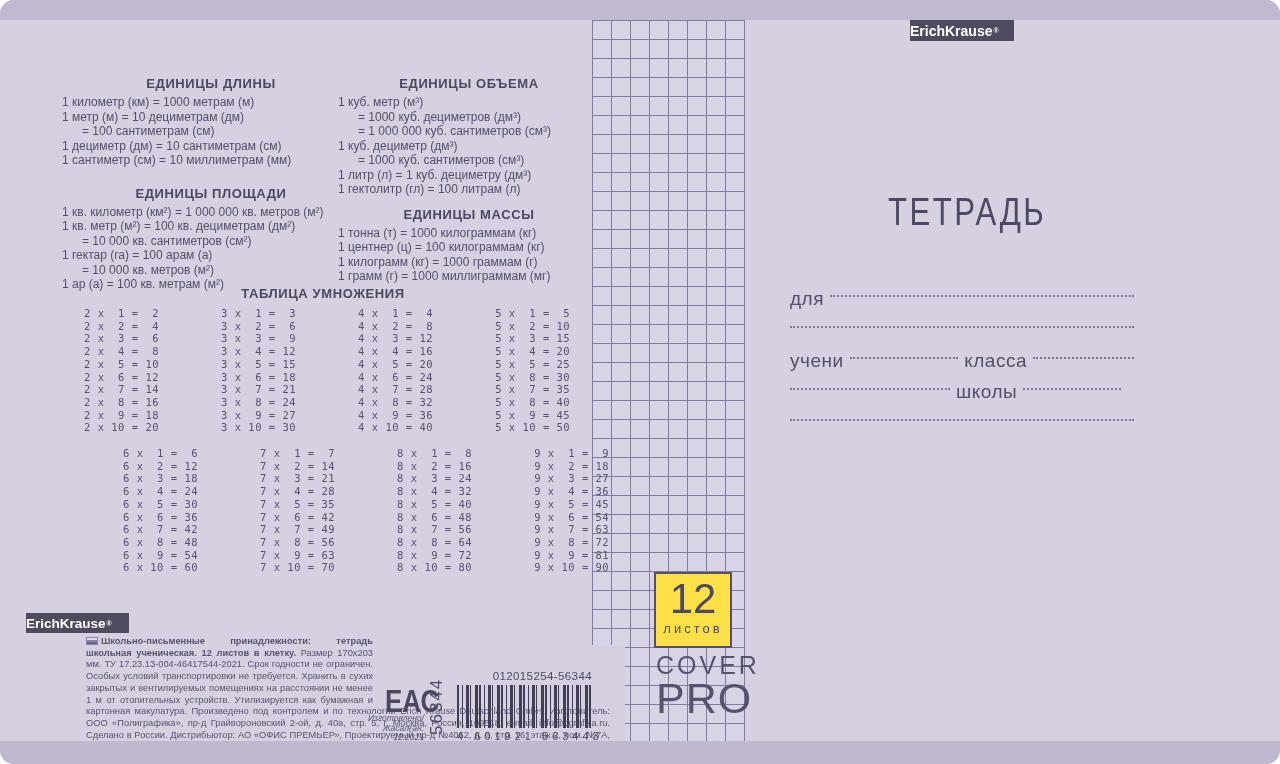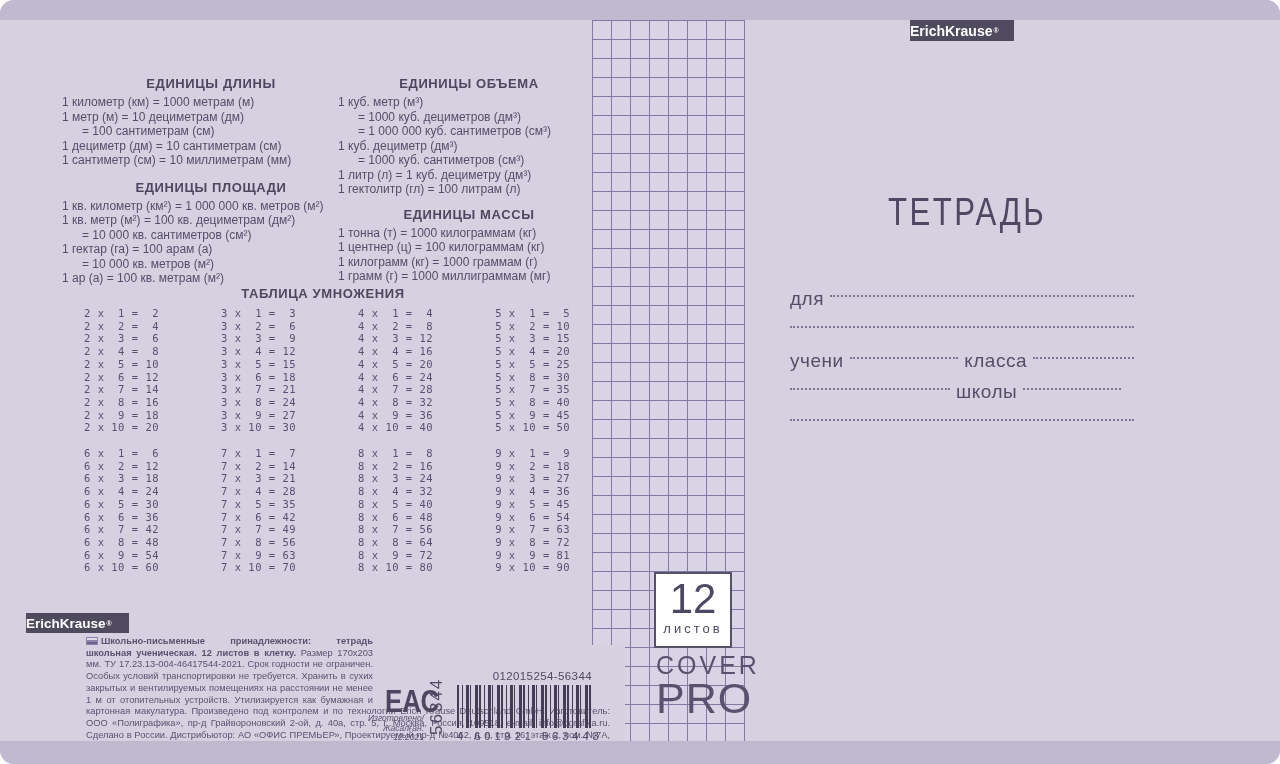--- a/index.html
+++ b/index.html
@@ -15,21 +15,21 @@
 
   
   .units-col1{position:absolute;left:62px;top:76px;width:298px;}
   .units-col2{position:absolute;left:338px;top:76px;width:262px;}
   .u-section{margin-bottom:9px;}
   .u-title{font-size:13px;font-weight:bold;text-align:center;letter-spacing:.6px;color:#4d4760;margin:0 0 4px 0;}
   .u-line{font-size:12px;line-height:14.5px;white-space:pre;color:#554e6a;}
   .mult-title{position:absolute;left:60px;top:286px;width:526px;text-align:center;font-size:13px;font-weight:bold;letter-spacing:.6px;color:#4d4760;}
   .mult-block{position:absolute;left:84px;display:flex;gap:62px;}
   .mult-b1{top:307px;}
-  .mult-b2{top:447px;}
+  .mult-b2{top:447px;margin-left:39px;}
   .m-line{font-family:"DejaVu Sans Mono",monospace;font-size:10.5px;line-height:12.7px;letter-spacing:.5px;white-space:pre;color:#585070;}
 
   
   .ek-logo{position:absolute;background:#4f4a5e;color:#fff;font-weight:bold;font-size:14px;
     display:flex;align-items:center;justify-content:flex-start;letter-spacing:0;}
   .ek-top{left:910px;top:20px;width:104px;height:21px;}
   .ek-bottom{left:26px;top:613px;width:103px;height:20px;font-size:13.5px;}
   .ek-logo sup{font-size:7px;margin-left:1px;}
 
   
@@ -37,21 +37,21 @@
     transform:scaleX(.82);transform-origin:left top;white-space:nowrap;}
   .form{position:absolute;left:790px;top:283px;width:344px;}
   .f-row{display:flex;align-items:center;height:31px;}
   .f-label{font-size:19px;letter-spacing:.5px;color:#544e68;line-height:22px;}
   .f-line{border-bottom:2px dotted #7d7498;height:1px;margin-bottom:5px;}
   .fl-grow{flex:1;}
   .fl-pad-l{margin-left:6px;}
   .fl-pad-r{margin-right:6px;}
 
   
-  .sheets-box{position:absolute;left:654px;top:572px;width:78px;height:76px;border:2px solid #56506b;background:#ffffff;text-align:center;}
+  .sheets-box{position:absolute;left:654px;top:572px;width:78px;height:76px;border:2px solid #56506b;background:#fde047;text-align:center;}
   .sheets-num{font-size:42px;line-height:44px;margin-top:3px;color:#4e4864;}
   .sheets-label{font-size:13px;letter-spacing:3px;color:#4e4864;}
   .coverpro{position:absolute;left:656px;top:652px;color:#59526f;}
   .cp-1{font-size:25px;letter-spacing:3px;line-height:26px;}
   .cp-2{font-size:43px;letter-spacing:1px;line-height:40px;}
 
   
   .fineprint{position:absolute;left:86px;top:636px;width:524px;font-size:9.3px;line-height:11.7px;color:#5a5370;text-align:justify;}
   .fp-ru .cutout{float:right;width:237px;height:26px;margin-top:35px;}
   .fp-kz{width:294px;margin-top:0;}
@@ -83,21 +83,21 @@
     <div class="u-section">
       <div class="u-title">ЕДИНИЦЫ ДЛИНЫ</div>
       <div>
           <div class="u-line">1 километр (км) = 1000 метрам (м)</div>
           <div class="u-line">1 метр (м) = 10 дециметрам (дм)</div>
           <div class="u-line">      = 100 сантиметрам (см)</div>
           <div class="u-line">1 дециметр (дм) = 10 сантиметрам (см)</div>
           <div class="u-line">1 сантиметр (см) = 10 миллиметрам (мм)</div>
         </div>
     </div>
-    <div class="u-section" style="margin-top:12px;">
+    <div class="u-section" style="margin-top:18px;">
       <div class="u-title">ЕДИНИЦЫ ПЛОЩАДИ</div>
       <div>
           <div class="u-line">1 кв. километр (км²) = 1 000 000 кв. метров (м²)</div>
           <div class="u-line">1 кв. метр (м²) = 100 кв. дециметрам (дм²)</div>
           <div class="u-line">      = 10 000 кв. сантиметров (см²)</div>
           <div class="u-line">1 гектар (га) = 100 арам (а)</div>
           <div class="u-line">      = 10 000 кв. метров (м²)</div>
           <div class="u-line">1 ар (а) = 100 кв. метрам (м²)</div>
         </div>
     </div>

